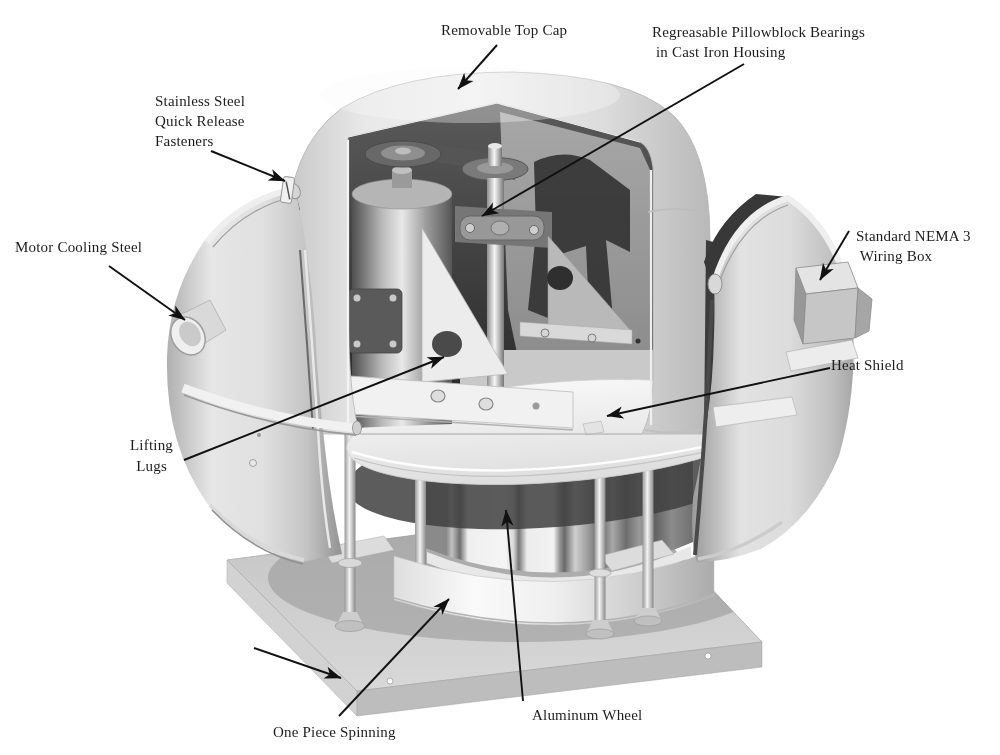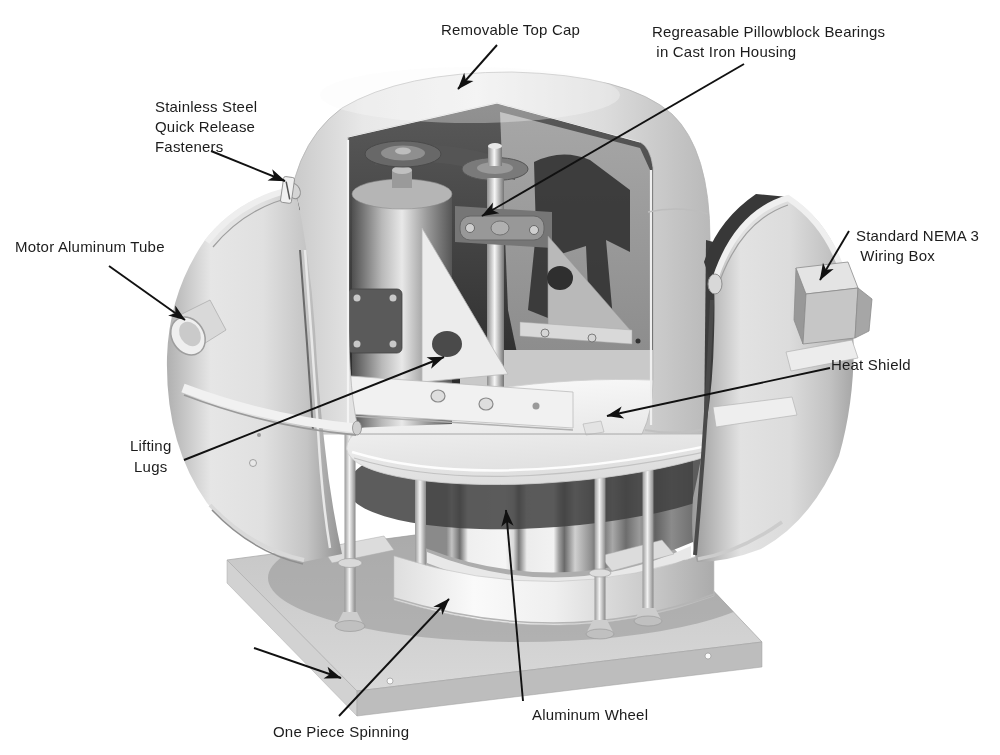--- a/index.html
+++ b/index.html
@@ -1,30 +1,30 @@
 <!DOCTYPE html>
 <html style="--background: #ffffff; --label-text: #1c1c1c; --leader-line: #111111; --body-light: #ececec; --body-mid: #c9c9c9; --shadow-dark: #2c2c2c;"><head>
 <meta charset="utf-8">
 <style>
   :root{
     --background:#ffffff; --label-text:#1c1c1c; --leader-line:#111111;
   }
   html,body{margin:0;padding:0;background:var(--background);}
   #stage{
     position:relative;width:992px;height:755px;background:var(--background);
-    font-family:Liberation Sans, sans-serif;overflow:hidden;
+    font-family:Liberation Serif, serif;overflow:hidden;
   }
   #fig{position:absolute;left:0;top:0;}
   .callout{
     position:absolute;color:var(--label-text);font-size:15px;line-height:20px;
     white-space:pre;letter-spacing:.2px;
   }
   #callout-top-cap{left:441px;top:20px;}
   #callout-bearings{left:652px;top:22px;}
-  #callout-fasteners{left:155px;top:97px;}
+  #callout-fasteners{left:155px;top:91px;}
   #callout-cooling-tube{left:15px;top:237px;}
   #callout-wiring-box{left:856px;top:226px;}
   #callout-heat-shield{left:831px;top:355px;text-align:right;}
   #callout-lifting-lugs{left:130px;top:435px;line-height:21px;text-align:center;}
   #callout-base{left:97px;top:623px;}
   #callout-spinning{left:273px;top:722px;}
   #callout-wheel{left:506px;top:705px;margin-left:26px;}
   .leader{stroke:var(--leader-line);stroke-width:1.9;fill:none;}
   .ahead{fill:var(--leader-line);}
 </style>
@@ -321,21 +321,21 @@
     <line class="leader" marker-end="url(#ah)" x1="523" y1="701" x2="506" y2="510"></line>
   </g>
 </svg>
 
   <div class="callout" id="callout-top-cap">Removable Top Cap</div>
   <div class="callout" id="callout-bearings">Regreasable Pillowblock Bearings
  in Cast Iron Housing</div>
   <div class="callout" id="callout-fasteners">Stainless Steel
 Quick Release
 Fasteners</div>
-  <div class="callout" id="callout-cooling-tube">Motor Aluminum Tube</div>
+  <div class="callout" id="callout-cooling-tube">Motor Cooling Steel</div>
   <div class="callout" id="callout-wiring-box">Standard NEMA 3
  Wiring Box</div>
   <div class="callout" id="callout-heat-shield">Heat Shield</div>
   <div class="callout" id="callout-lifting-lugs">Lifting
 Lugs</div>
   <div class="callout" id="callout-spinning">One Piece Spinning</div>
   <div class="callout" id="callout-wheel">Aluminum Wheel</div>
 </div>
 
 </body></html>

